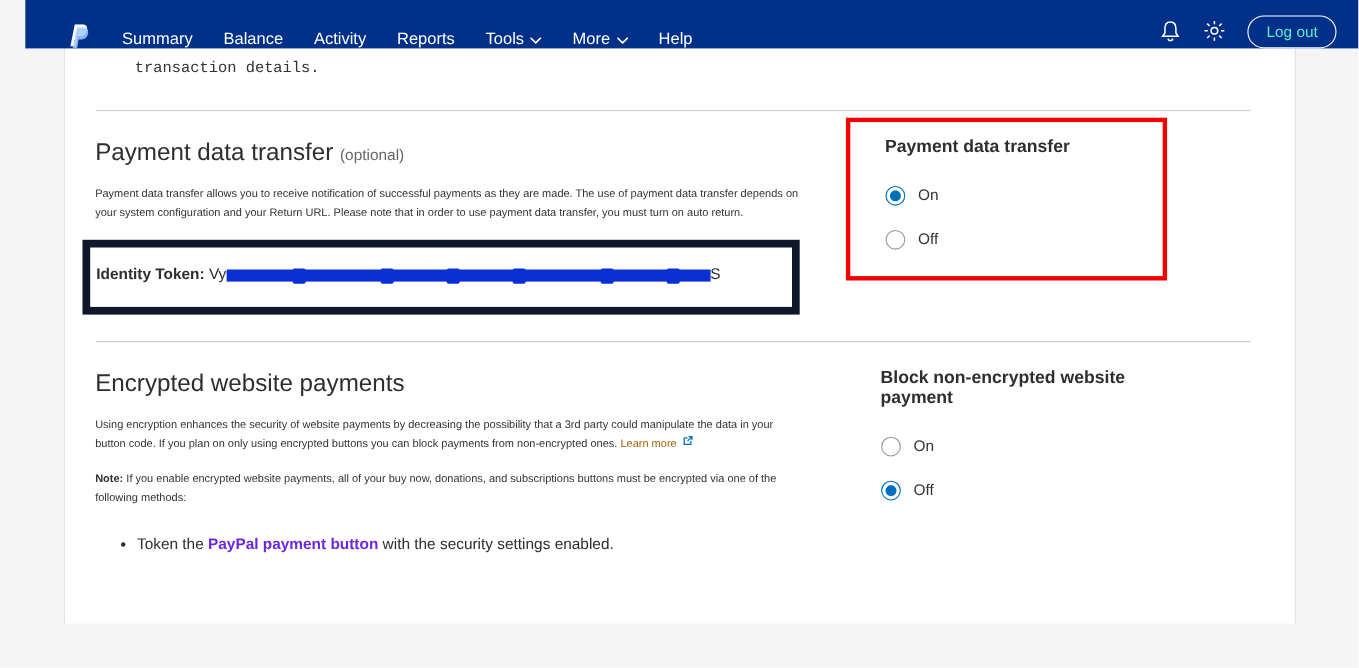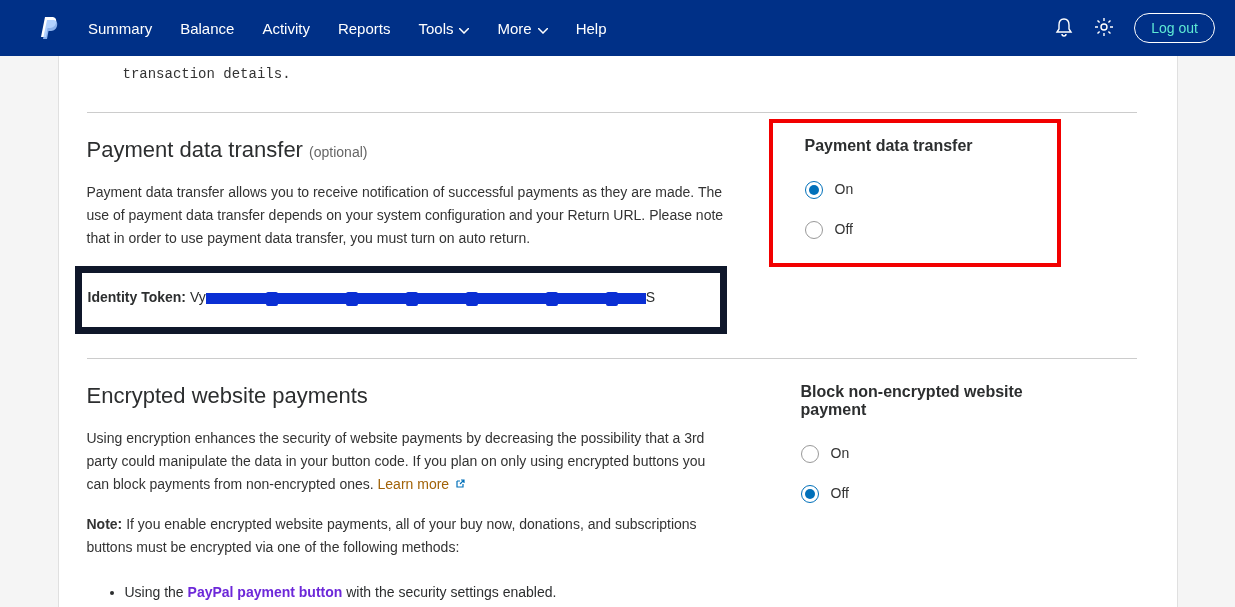--- a/index.html
+++ b/index.html
@@ -4,25 +4,26 @@
   <style>
     * { box-sizing: border-box; margin: 0; padding: 0; }
     body {
       font-family: "Helvetica Neue", Arial, sans-serif;
       background: #f5f5f5;
       color: #2c2e2f;
       font-size: 14px;
     }
     .navbar {
       background: #003087;
-      height: 56px;
-      display: flex;
-      align-items: center;
+      height: 44px;
+      display: flex;
+      align-items: flex-end;
       padding: 0 20px;
       position: relative;
+      margin-left: 23px;
     }
     .logo {
       margin-right: 30px;
       margin-left: 20px;
     }
     .logo svg { display: block; }
     .nav-links {
       display: flex;
       align-items: center;
       flex: 1;
@@ -88,21 +89,21 @@
       font-size: 22px;
       font-weight: 400;
       color: #2c2e2f;
       margin-bottom: 18px;
     }
     .optional-tag {
       font-size: 14px;
       color: #666;
     }
     .body-text {
-      font-size: 14px;
+      font-size: 10px;
       color: #333;
       line-height: 1.65;
       margin-bottom: 16px;
     }
     .identity-row {
       font-size: 14px;
       padding: 4px 0;
     }
     .identity-row strong { font-weight: 700; }
     .token-redact {
@@ -314,21 +315,21 @@
                 </svg>
             </span>
           </span>
         </p>
         <p class="body-text note-block">
           <strong>Note:</strong>
           <span>If you enable encrypted website payments, all of your buy now, donations, and subscriptions buttons must be encrypted via one of the following methods:</span>
         </p>
         <ul class="bullets">
           <li>
-            <span>Using the </span><span class="link">PayPal payment button</span><span> with the security settings enabled.</span>
+            <span>Token the </span><span class="link">PayPal payment button</span><span> with the security settings enabled.</span>
           </li>
 
         </ul>
       </div>
 
       <div class="section-right" style="padding-left:14px;">
         <div class="right-heading">Block non-encrypted website payment</div>
         <div class="radio-row">
           <span class="radio"></span>
           <span class="radio-label">On</span>

